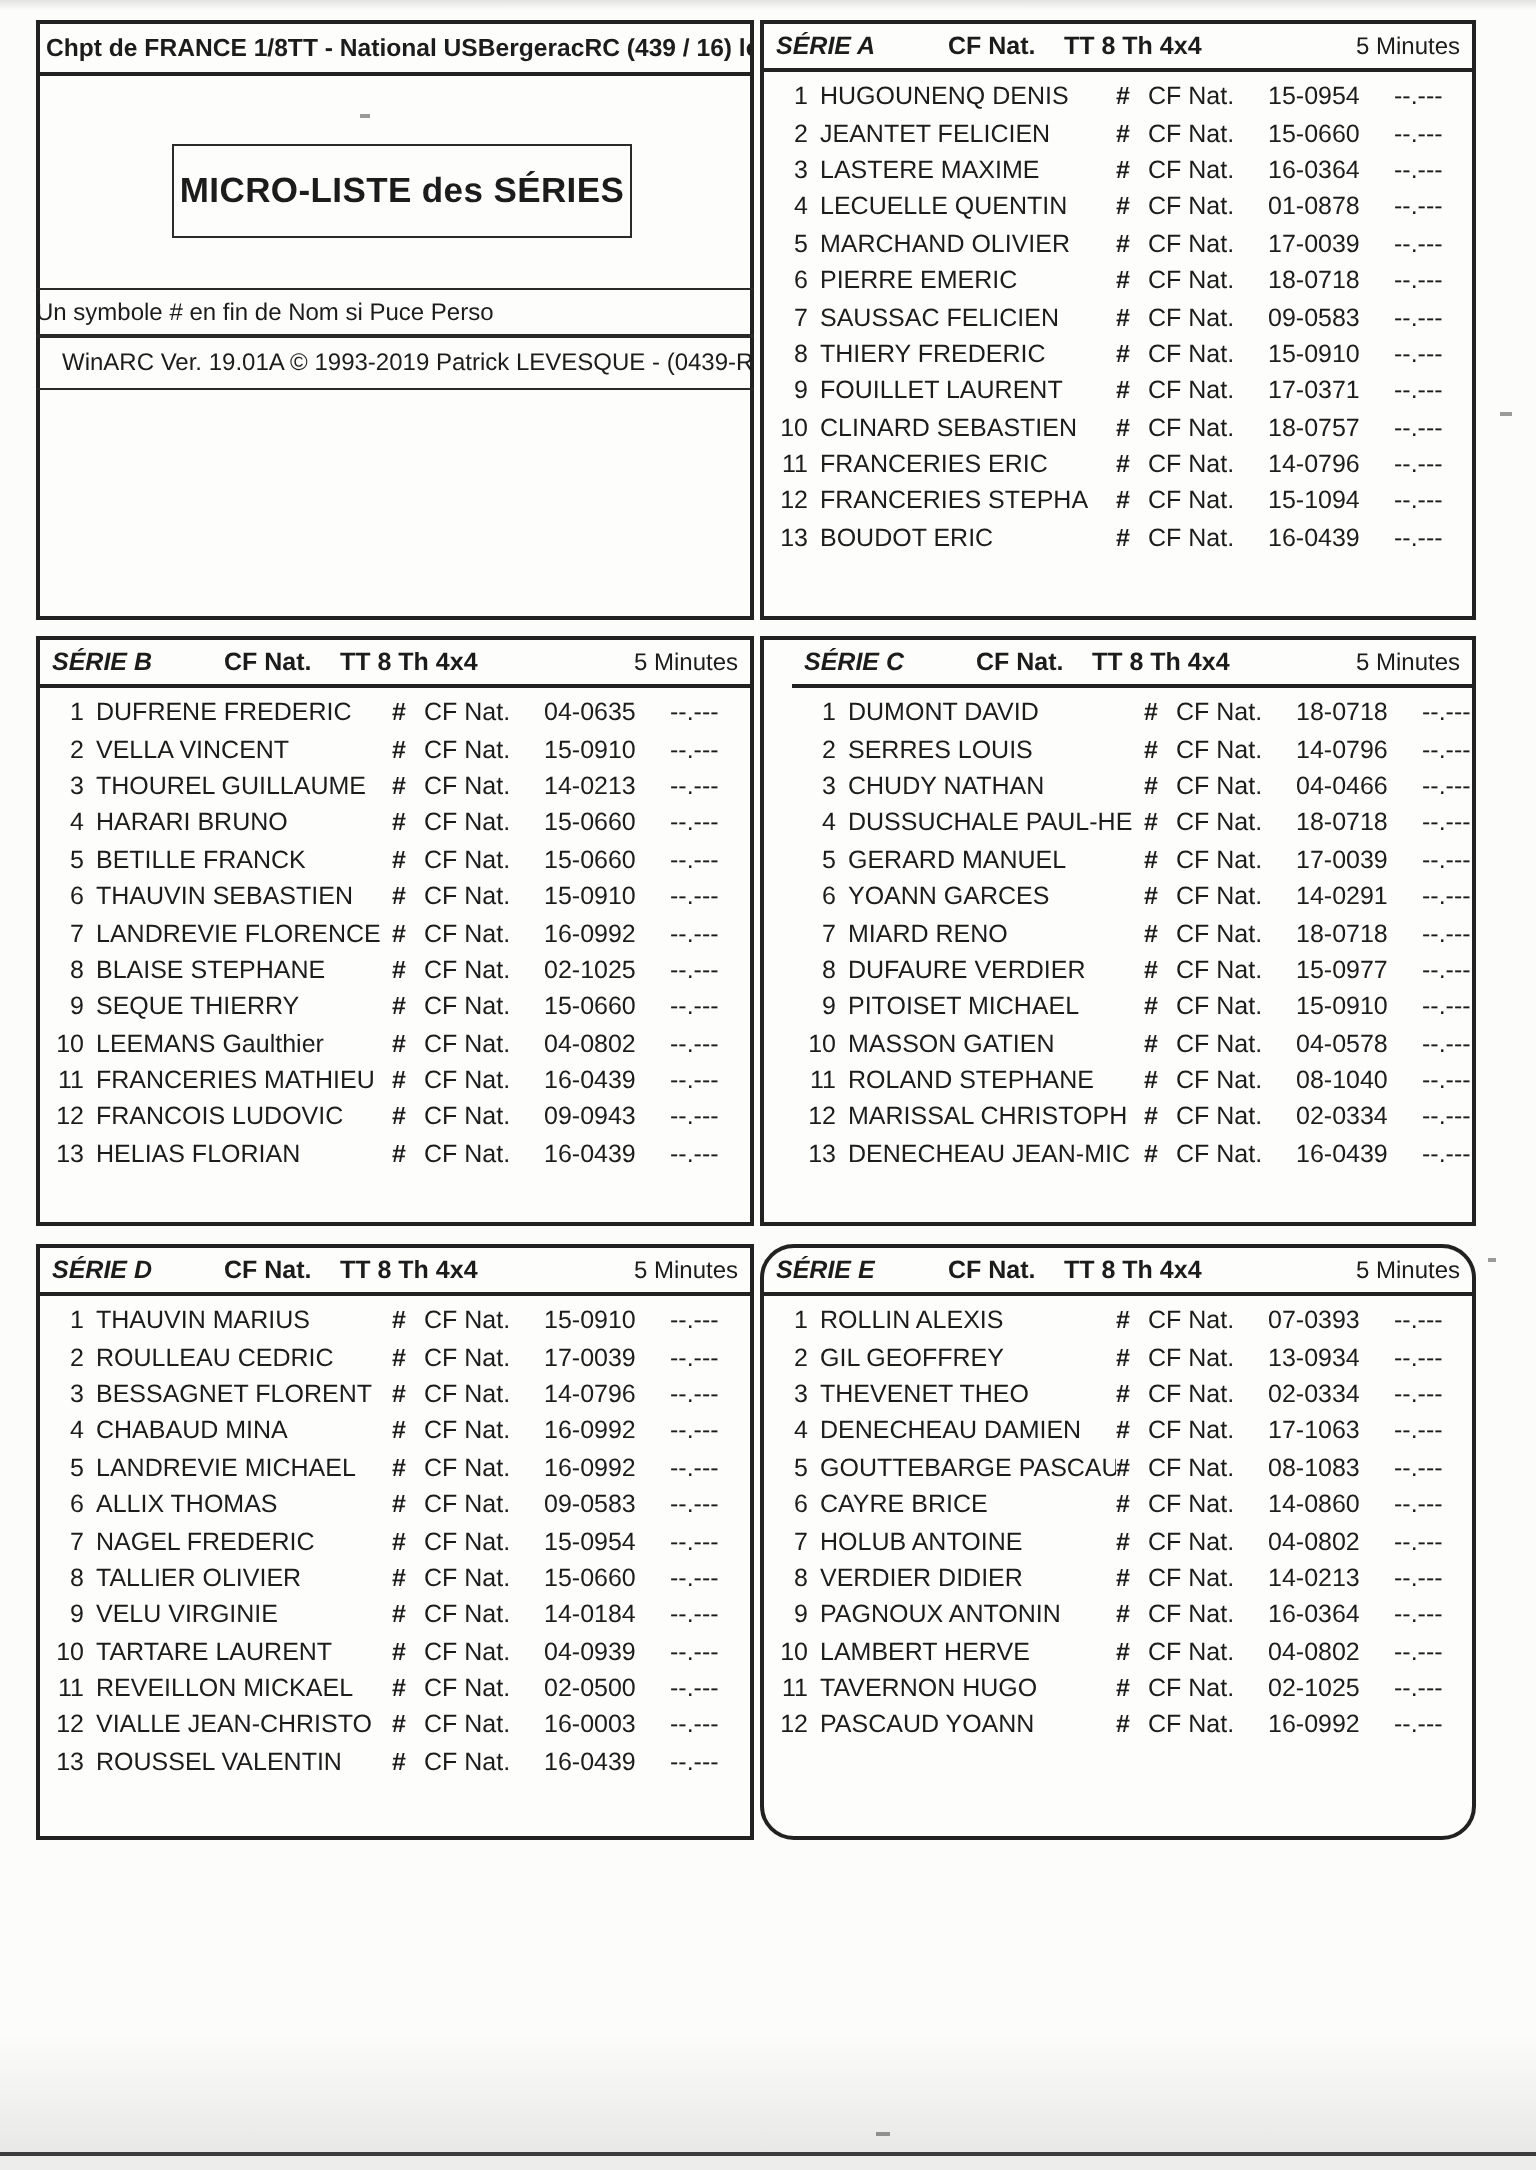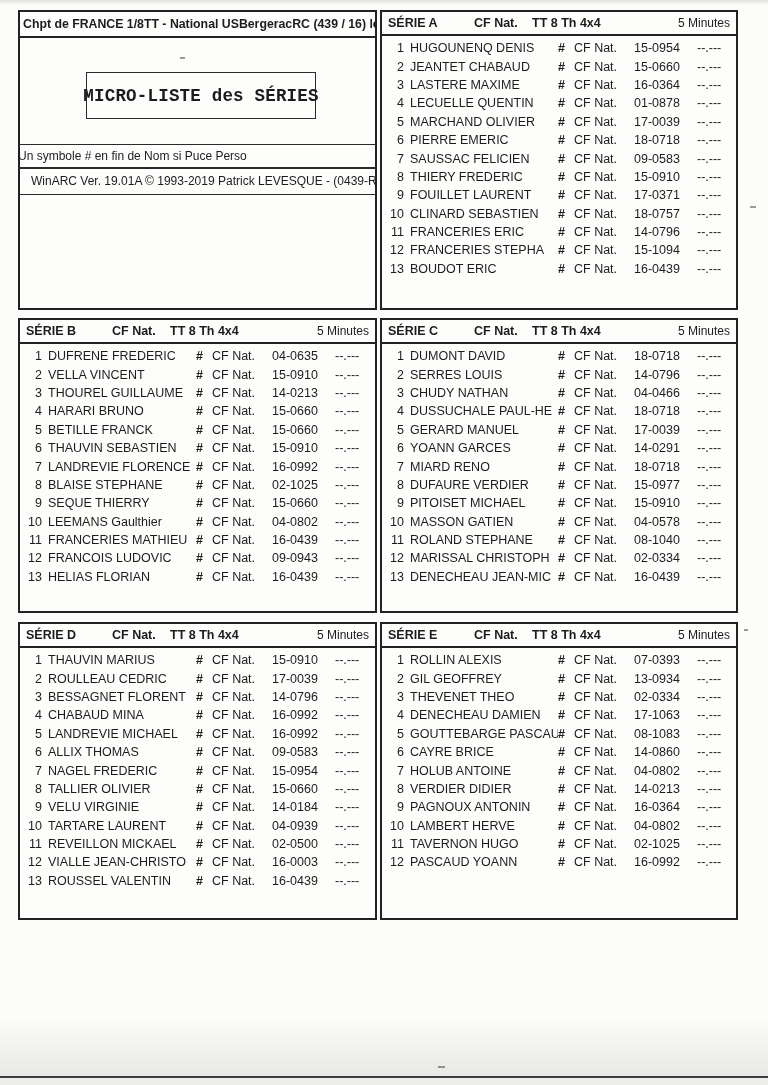--- a/index.html
+++ b/index.html
@@ -25,46 +25,46 @@
   }
   
   .info-panel { left:18px; top:10px; width:359px; height:300px; }
   .info-header {
     height:24px; line-height:24px; border-bottom:2px solid #222;
     font-weight:bold; font-size:12.3px; padding:0 3px; white-space:nowrap; overflow:hidden;
   }
   .title-box {
     position:absolute; left:66px; top:60px; width:228px; height:45px;
     border:1.5px solid #2a2a2a; display:flex; align-items:center; justify-content:center;
-    font-weight:bold; font-size:17.5px; letter-spacing:0.2px; white-space:nowrap;font-family:Liberation Mono, monospace;
+    font-weight:bold; font-size:17.5px; letter-spacing:0.2px; white-space:nowrap;
   }
   .note-band {
     position:absolute; left:-2px; right:-2px; top:132px; height:22px; line-height:22px;
     border-top:1.5px solid #2a2a2a; border-bottom:1.5px solid #2a2a2a;
     text-align:left; font-size:12px;
   }
   .version-band {
     position:absolute; left:-2px; right:-2px; top:156px; height:25px; line-height:25px;
     border-top:1.5px solid #2a2a2a; border-bottom:1.5px solid #2a2a2a;
     font-size:12px; padding-left:13px; white-space:nowrap; overflow:hidden;
   }
 
   
   .pos-0 { left:380px; top:10px;  width:358px; height:300px; }
   .pos-1 { left:18px;  top:318px; width:359px; height:295px; }
-  .pos-2 { left:380px; top:318px; width:358px; height:295px; }
+  .pos-2 { left:380px; top:318px; width:358px; height:295px;padding-left:14px; }
   .pos-3 { left:18px;  top:622px; width:359px; height:298px; }
-  .pos-4 { left:380px; top:622px; width:358px; height:298px; }
+  .pos-4 { left:380px; top:622px; width:358px; height:298px;border-radius:17px; }
 
   .s-head {
     display:flex; align-items:center; height:22px;
     border-bottom:2px solid #222; padding:0 6px;
     font-weight:bold; font-size:12.5px;
   }
-  .s-name  { width:86px; }
+  .s-name  { width:86px;font-style:italic; }
   .s-class { width:58px; }
   .s-cat   { flex:1; }
   .s-dur   { font-weight:normal; font-size:12px; }
 
   .s-rows { padding:3px 4px 0 4px; }
   .row { display:flex; align-items:center; height:18.4px; font-size:12.5px; }
   .c-num   { width:18px; text-align:right; margin-right:6px; flex:none; }
   .c-name  { width:148px; flex:none; white-space:nowrap; overflow:hidden; }
   .c-hash  { width:16px; flex:none; font-weight:bold; }
   .c-class { width:56px; flex:none; }
@@ -97,21 +97,21 @@
           <div class="row">
             <span class="c-num">1</span>
             <span class="c-name">HUGOUNENQ DENIS</span>
             <span class="c-hash">#</span>
             <span class="c-class">CF Nat.</span>
             <span class="c-lic">15-0954</span>
             <span class="c-time">--.---</span>
           </div>
           <div class="row">
             <span class="c-num">2</span>
-            <span class="c-name">JEANTET CHABAUD</span>
+            <span class="c-name">JEANTET FELICIEN</span>
             <span class="c-hash">#</span>
             <span class="c-class">CF Nat.</span>
             <span class="c-lic">15-0660</span>
             <span class="c-time">--.---</span>
           </div>
           <div class="row">
             <span class="c-num">3</span>
             <span class="c-name">LASTERE MAXIME</span>
             <span class="c-hash">#</span>
             <span class="c-class">CF Nat.</span>

